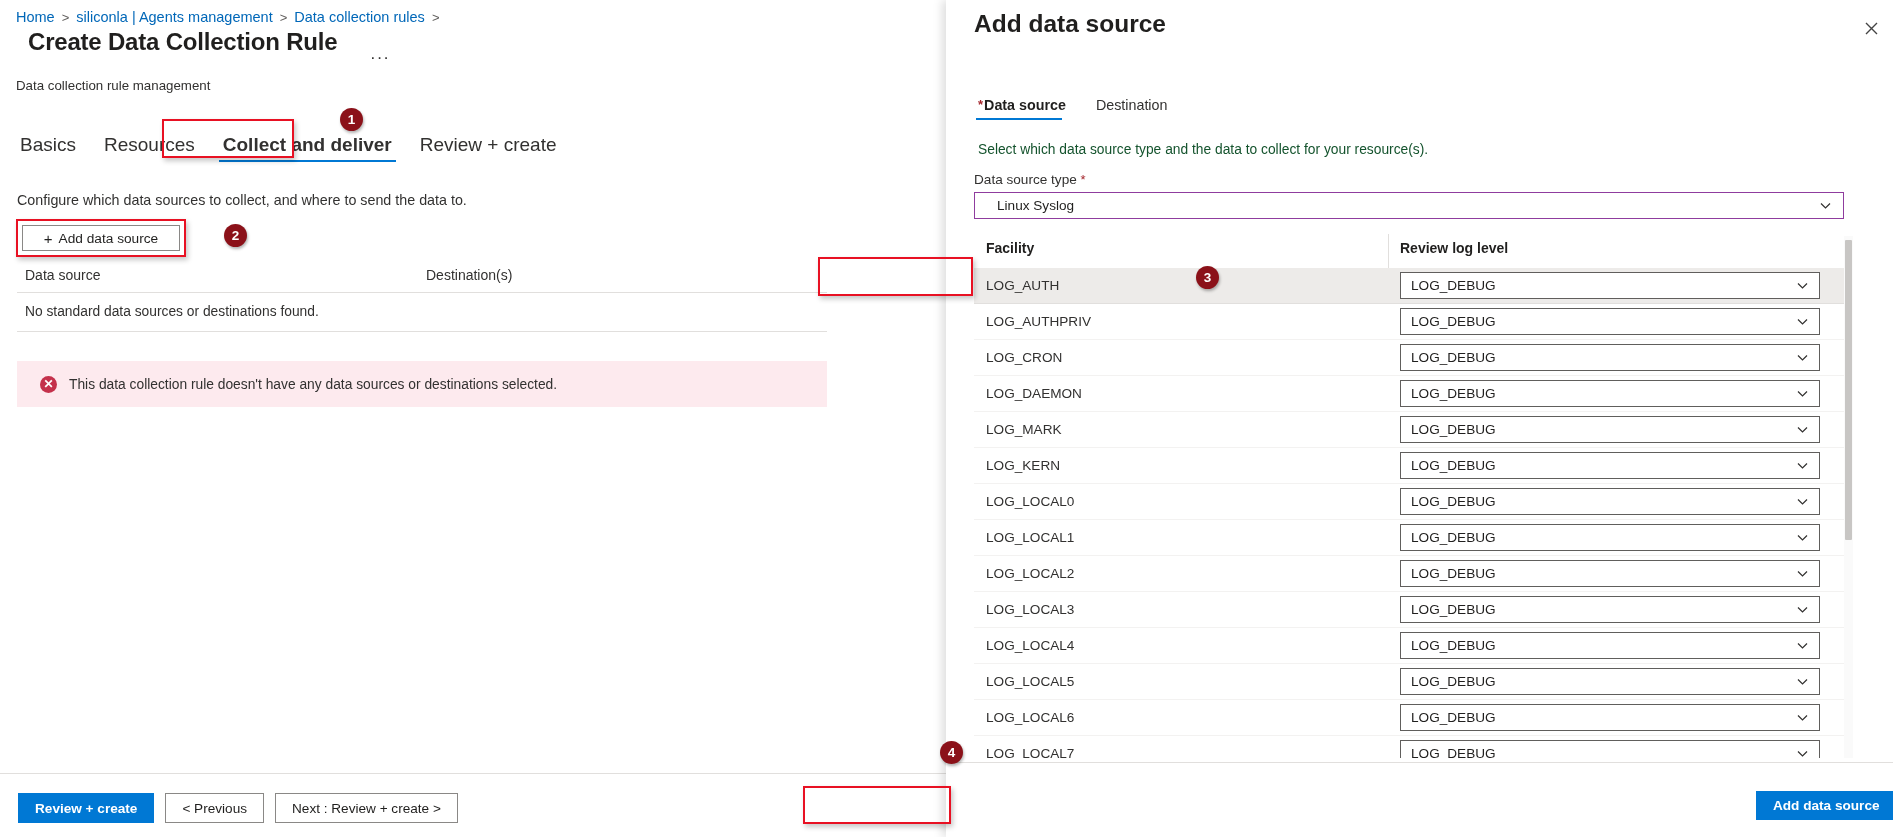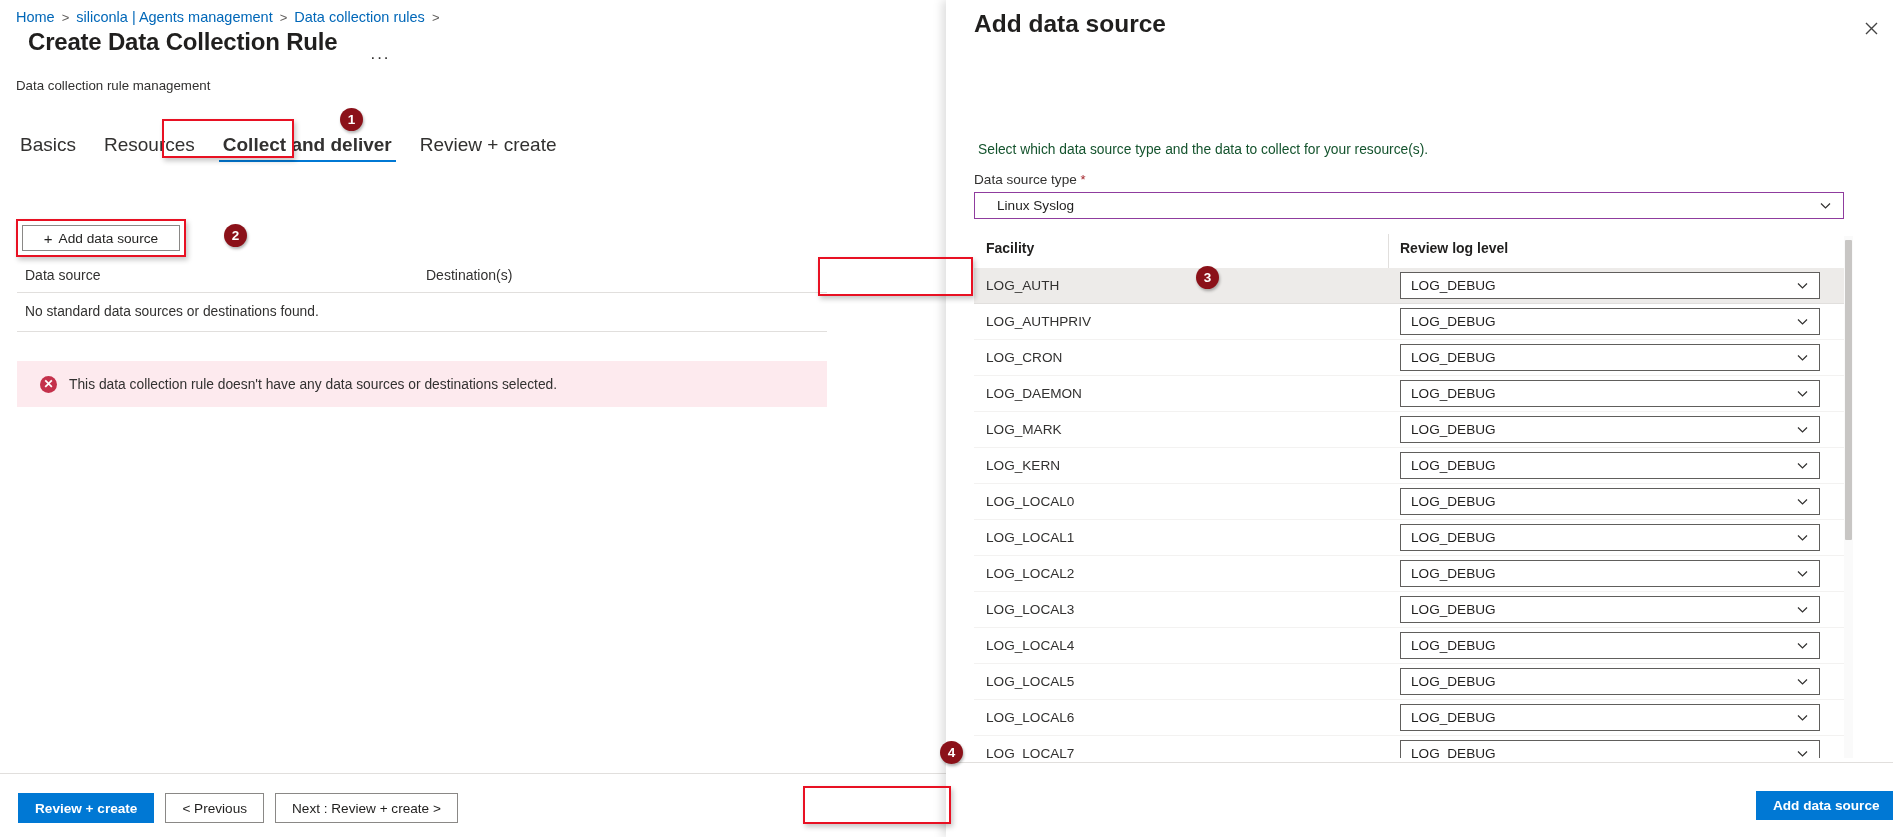--- a/index.html
+++ b/index.html
@@ -286,20 +286,21 @@
     <div class="page-ellipsis">···</div>
     <div class="page-subtitle">Data collection rule management</div>
 
     <div class="tabstrip">
       <div class="tab">Basics</div>
       <div class="tab">Resources</div>
       <div class="tab active">Collect and deliver</div>
       <div class="tab">Review + create</div>
     </div>
 
+    <div class="section-desc">Configure which data sources to collect, and where to send the data to.</div>
 
     <button class="add-ds-btn">
       <span class="plus">+</span>
       <span>Add data source</span>
     </button>
 
     <div class="grid-head">
       <span class="col-a">Data source</span>
       <span class="col-b">Destination(s)</span>
     </div>
@@ -323,20 +324,24 @@
   <div id="right-panel">
 
     <div class="panel-title">Add data source</div>
 
     <div class="panel-close">
       <svg width="13" height="13" viewBox="0 0 13 13" aria-hidden="true">
         <path d="M1 1 L12 12 M12 1 L1 12" stroke="#444" stroke-width="1.4" fill="none"></path>
       </svg>
     </div>
 
+    <div class="panel-tabs">
+      <div class="ptab active"><span class="req-star">*</span><span>Data source</span></div>
+      <div class="ptab">Destination</div>
+    </div>
 
     <div class="panel-desc">Select which data source type and the data to collect for your resource(s).</div>
 
     <div class="field-label">
       <span>Data source type</span>
       <span class="req-star">*</span>
     </div>
 
     <div class="ds-select">
       <span class="val">Linux Syslog</span>

